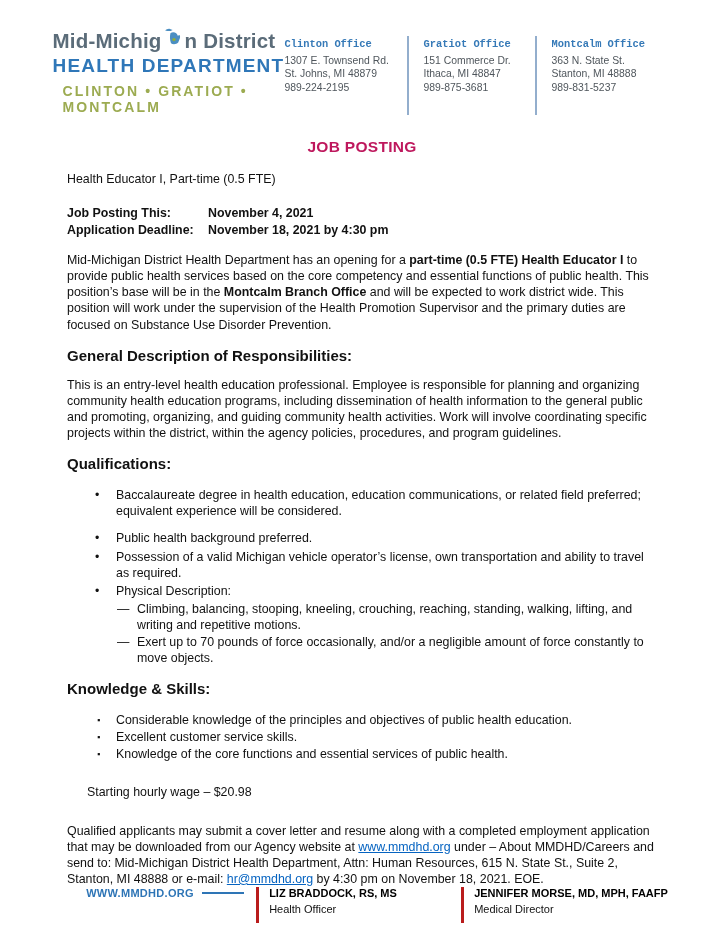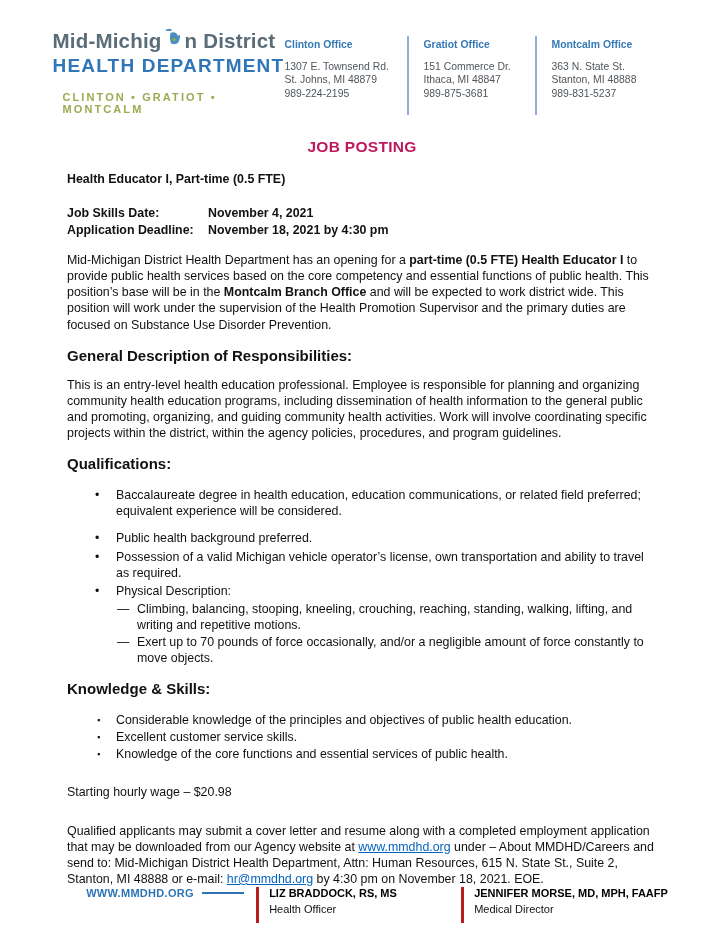--- a/index.html
+++ b/index.html
@@ -10,47 +10,47 @@
     display:flex; flex-direction:column; overflow:hidden; position:relative;
     padding-top:28px;
     align-items:center;
   }
   
   .letterhead { display:flex; margin:0 39px 0 35px; }
   .logo { width:232px; flex:none; }
   .logo-line1 { display:flex; align-items:center; font-size:20.5px; font-weight:bold; color:#5b6c79; letter-spacing:0.2px; }
   .mitten { margin:0 1px; transform:translateY(-3px); }
   .logo-line2 { font-size:19px; font-weight:bold; color:#2f77b8; letter-spacing:1.2px; margin-top:1px; }
-  .logo-line3 { font-size:11px; font-weight:bold; color:#9cab51; letter-spacing:2.1px; margin-top:14px; padding-left:10px; }
+  .logo-line3 { font-size:14px; font-weight:bold; color:#9cab51; letter-spacing:2.1px; margin-top:6px; padding-left:10px; }
   .offices { display:flex; margin-left:auto; padding-top:8px; }
   .office { width:128px; padding:2px 0 2px 15px; font-size:10.4px; line-height:13.2px; color:#4f565c; }
   .office:first-child { width:122px; padding-left:0; }
   .office + .office { border-left:2px solid #93aecd; }
-  .office-name { font-weight:bold; color:#3579b7; margin-bottom:9px; }
+  .office-name { font-weight:bold; color:#3579b7; margin-bottom:3px;font-family:Liberation Mono, monospace; }
   
   .doc { margin:0 62px 0 67px; font-size:12.4px; line-height:16.1px; }
   .doc-title { text-align:center; font-size:15.5px; font-weight:bold; letter-spacing:0.3px; margin-top:24px; color:#be185d; }
-  .position-title { font-weight:bold; margin-top:16px; }
+  .position-title { font-weight:normal; margin-top:16px; }
   .meta { margin-top:18px; }
   .meta-row { display:flex; line-height:17px; font-weight:bold; }
   .meta-label { width:141px; flex:none; }
   .para { margin-top:13px; }
   .sec-heading { font-size:15px; font-weight:bold; margin-top:15px; }
   b.inline { font-weight:bold; }
   .blist { margin-top:15px; list-style:none; }
   .bitem { display:flex; padding-left:28px; margin-bottom:2px; }
   .bitem.gap-after { margin-bottom:11px; }
   .bmark { width:21px; flex:none; }
   .sublist { list-style:none; margin-top:1px; }
   .sitem { display:flex; padding-left:50px; margin-bottom:1px; }
   .smark { width:20px; flex:none; }
   .klist { margin-top:15px; list-style:none; }
   .kitem { display:flex; padding-left:30px; margin-bottom:1px; }
   .kmark { width:19px; flex:none; font-size:9px; line-height:16px; }
-  .wage-line { margin-top:21px; }
+  .wage-line { margin-top:21px;margin-left:20px; }
   .closing { margin-top:23px; }
   a.doc-link { color:#0563c1; text-decoration:underline; cursor:pointer; }
   
   .footer { margin-top:auto; display:flex; align-items:flex-start; padding:0 40px 37px 75px; }
   .site { display:flex; align-items:center; width:158px; flex:none; }
   .site-link { color:#2e75b6; font-weight:bold; font-size:11px; letter-spacing:0.3px; cursor:pointer; text-decoration:none; }
   .site-rule { flex:1; height:2px; background:#2e75b6; margin-left:8px; }
   .person { border-left:3px solid #b91c1c; padding-left:10px; margin-left:12px; min-height:36px; }
   .person.first { width:193px; flex:none; }
   .person-name { font-weight:bold; font-size:11px; color:#000; }
@@ -100,21 +100,21 @@
     </div>
   </header>
 
   <main class="doc">
     <h1 class="doc-title">JOB POSTING</h1>
 
     <p class="position-title">Health Educator I, Part-time (0.5 FTE)</p>
 
     <div class="meta">
       <div class="meta-row">
-        <span class="meta-label">Job Skills Date:</span>
+        <span class="meta-label">Job Posting This:</span>
         <span>November 4, 2021</span>
       </div>
       <div class="meta-row">
         <span class="meta-label">Application Deadline:</span>
         <span>November 18, 2021 by 4:30 pm</span>
       </div>
     </div>
 
     <p class="para"><span>Mid-Michigan District Health Department has an opening for a </span><b class="inline">part-time (0.5 FTE) Health Educator I</b><span> to provide public health services based on the core competency and essential functions of public health. This position’s base will be in the </span><b class="inline">Montcalm Branch Office</b><span> and will be expected to work district wide. This position will work under the supervision of the Health Promotion Supervisor and the primary duties are focused on Substance Use Disorder Prevention.</span></p>
 

